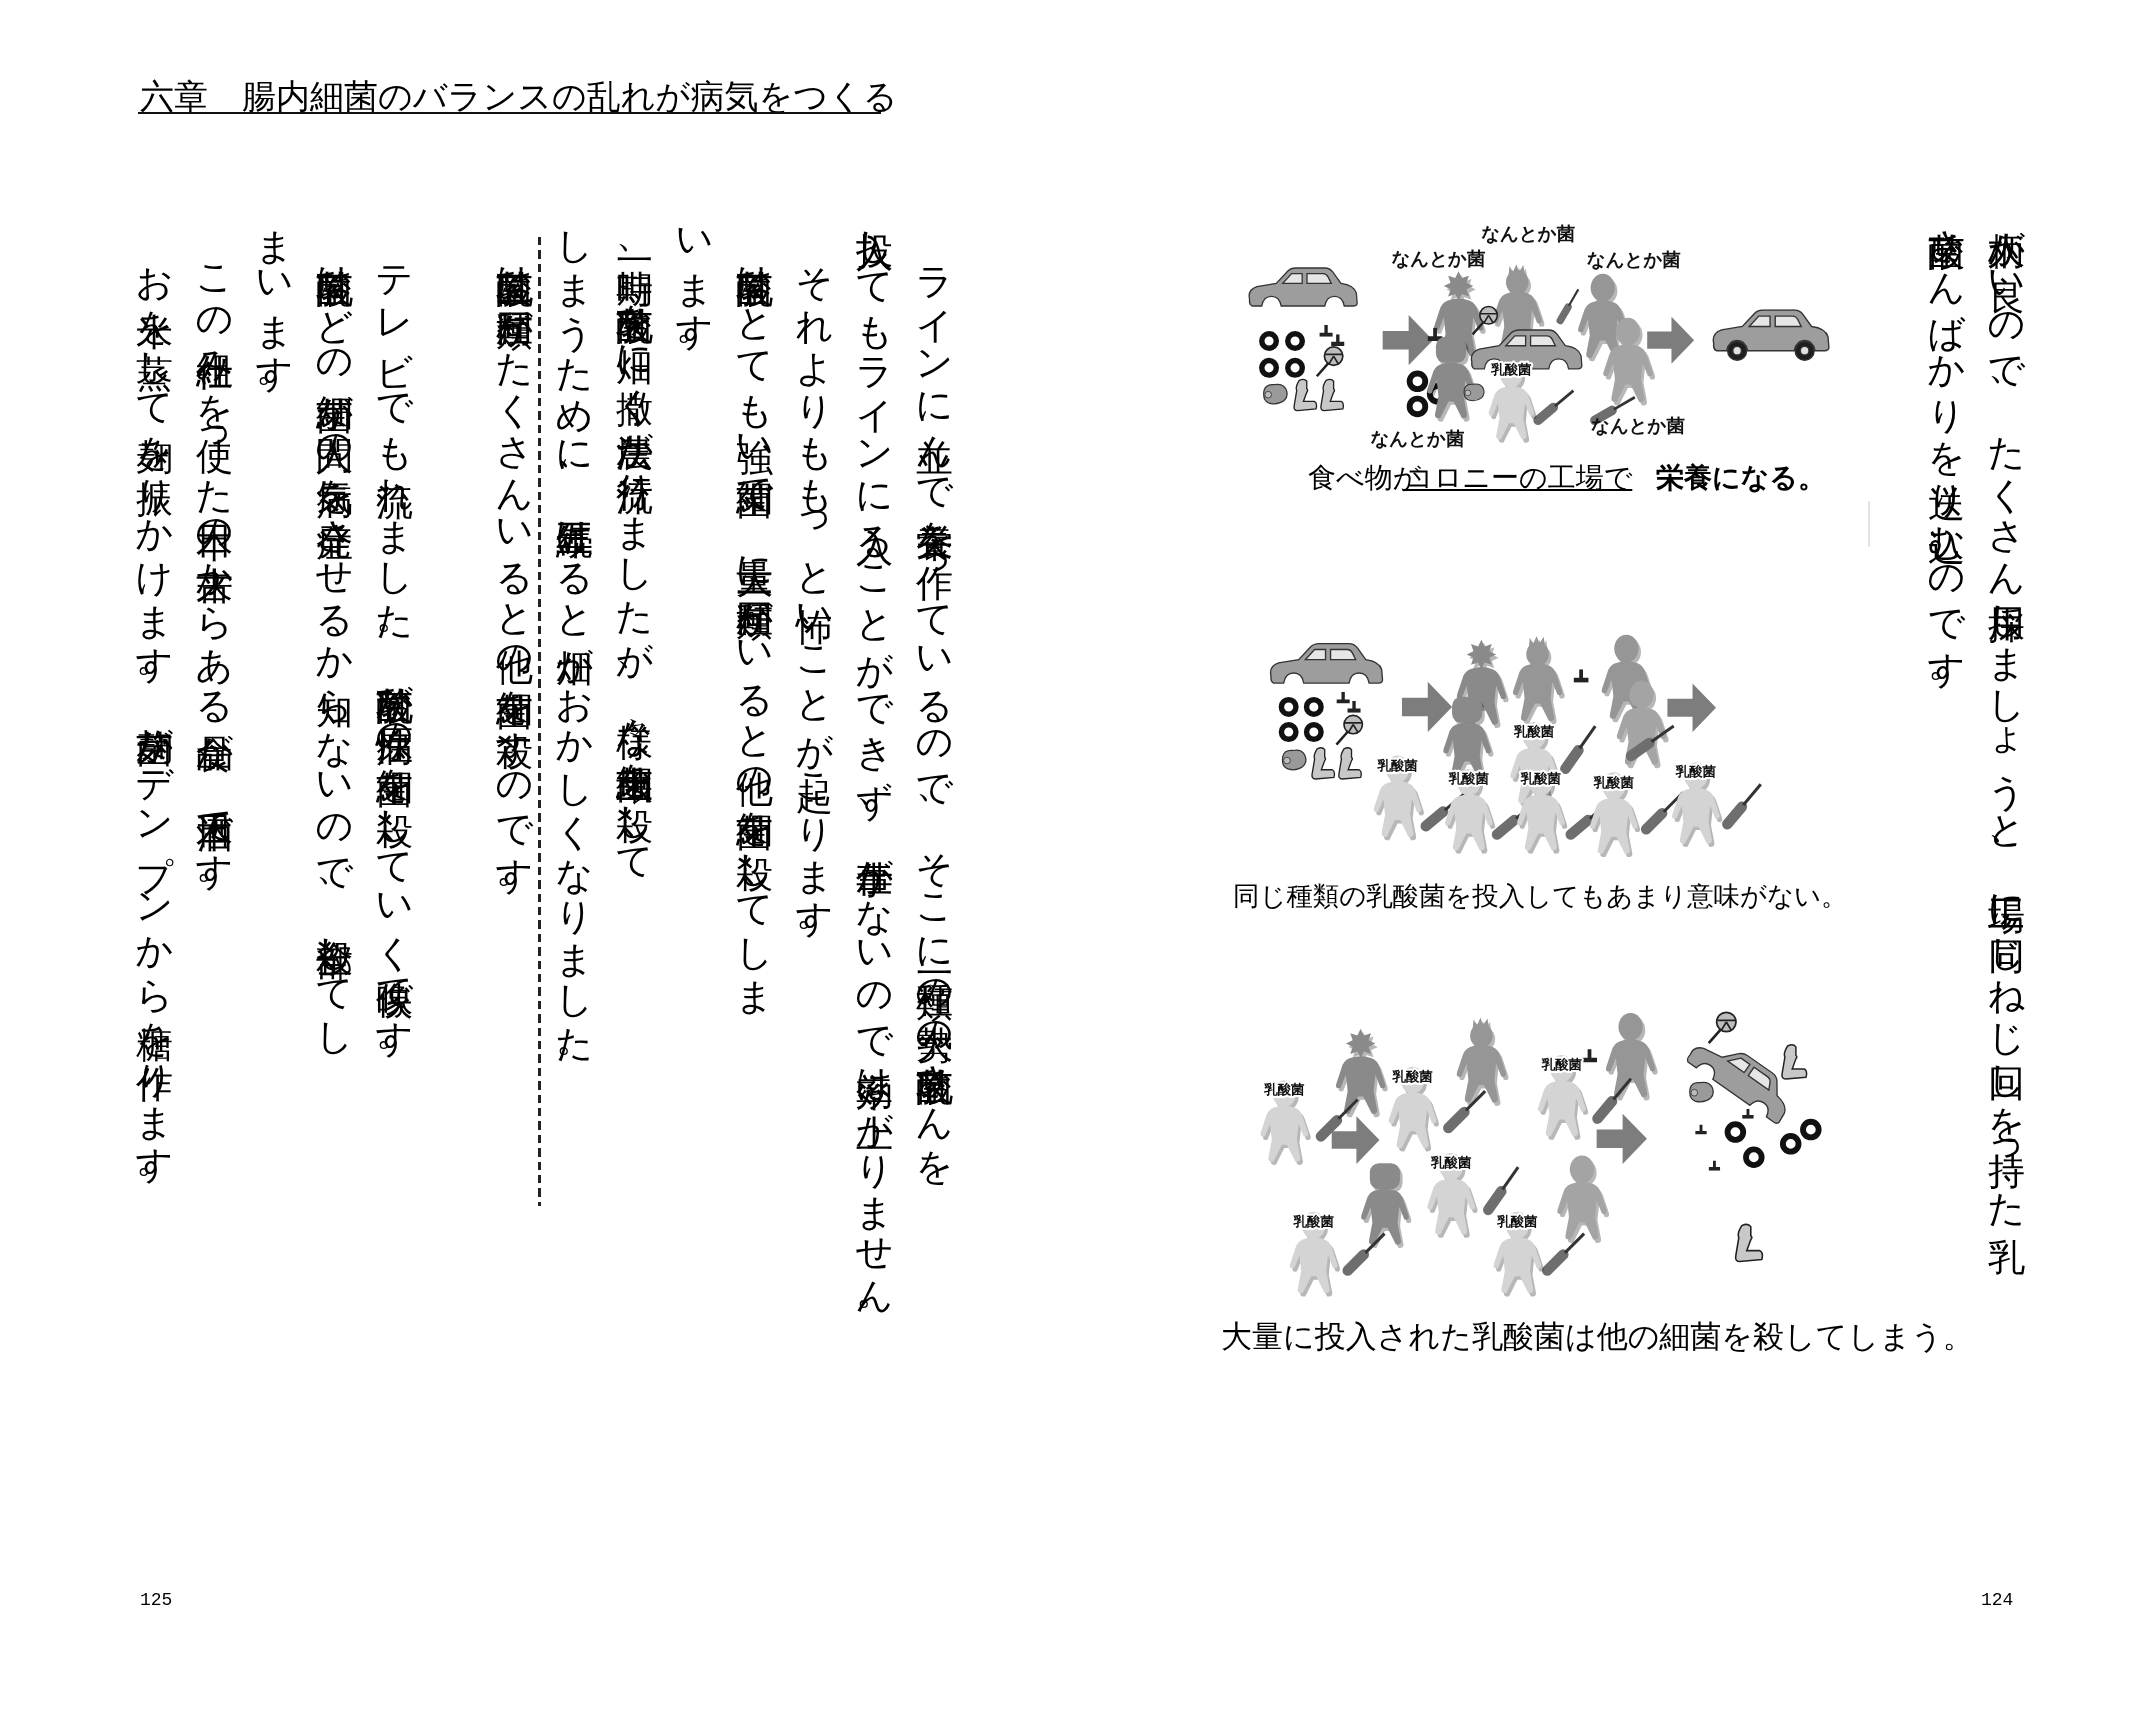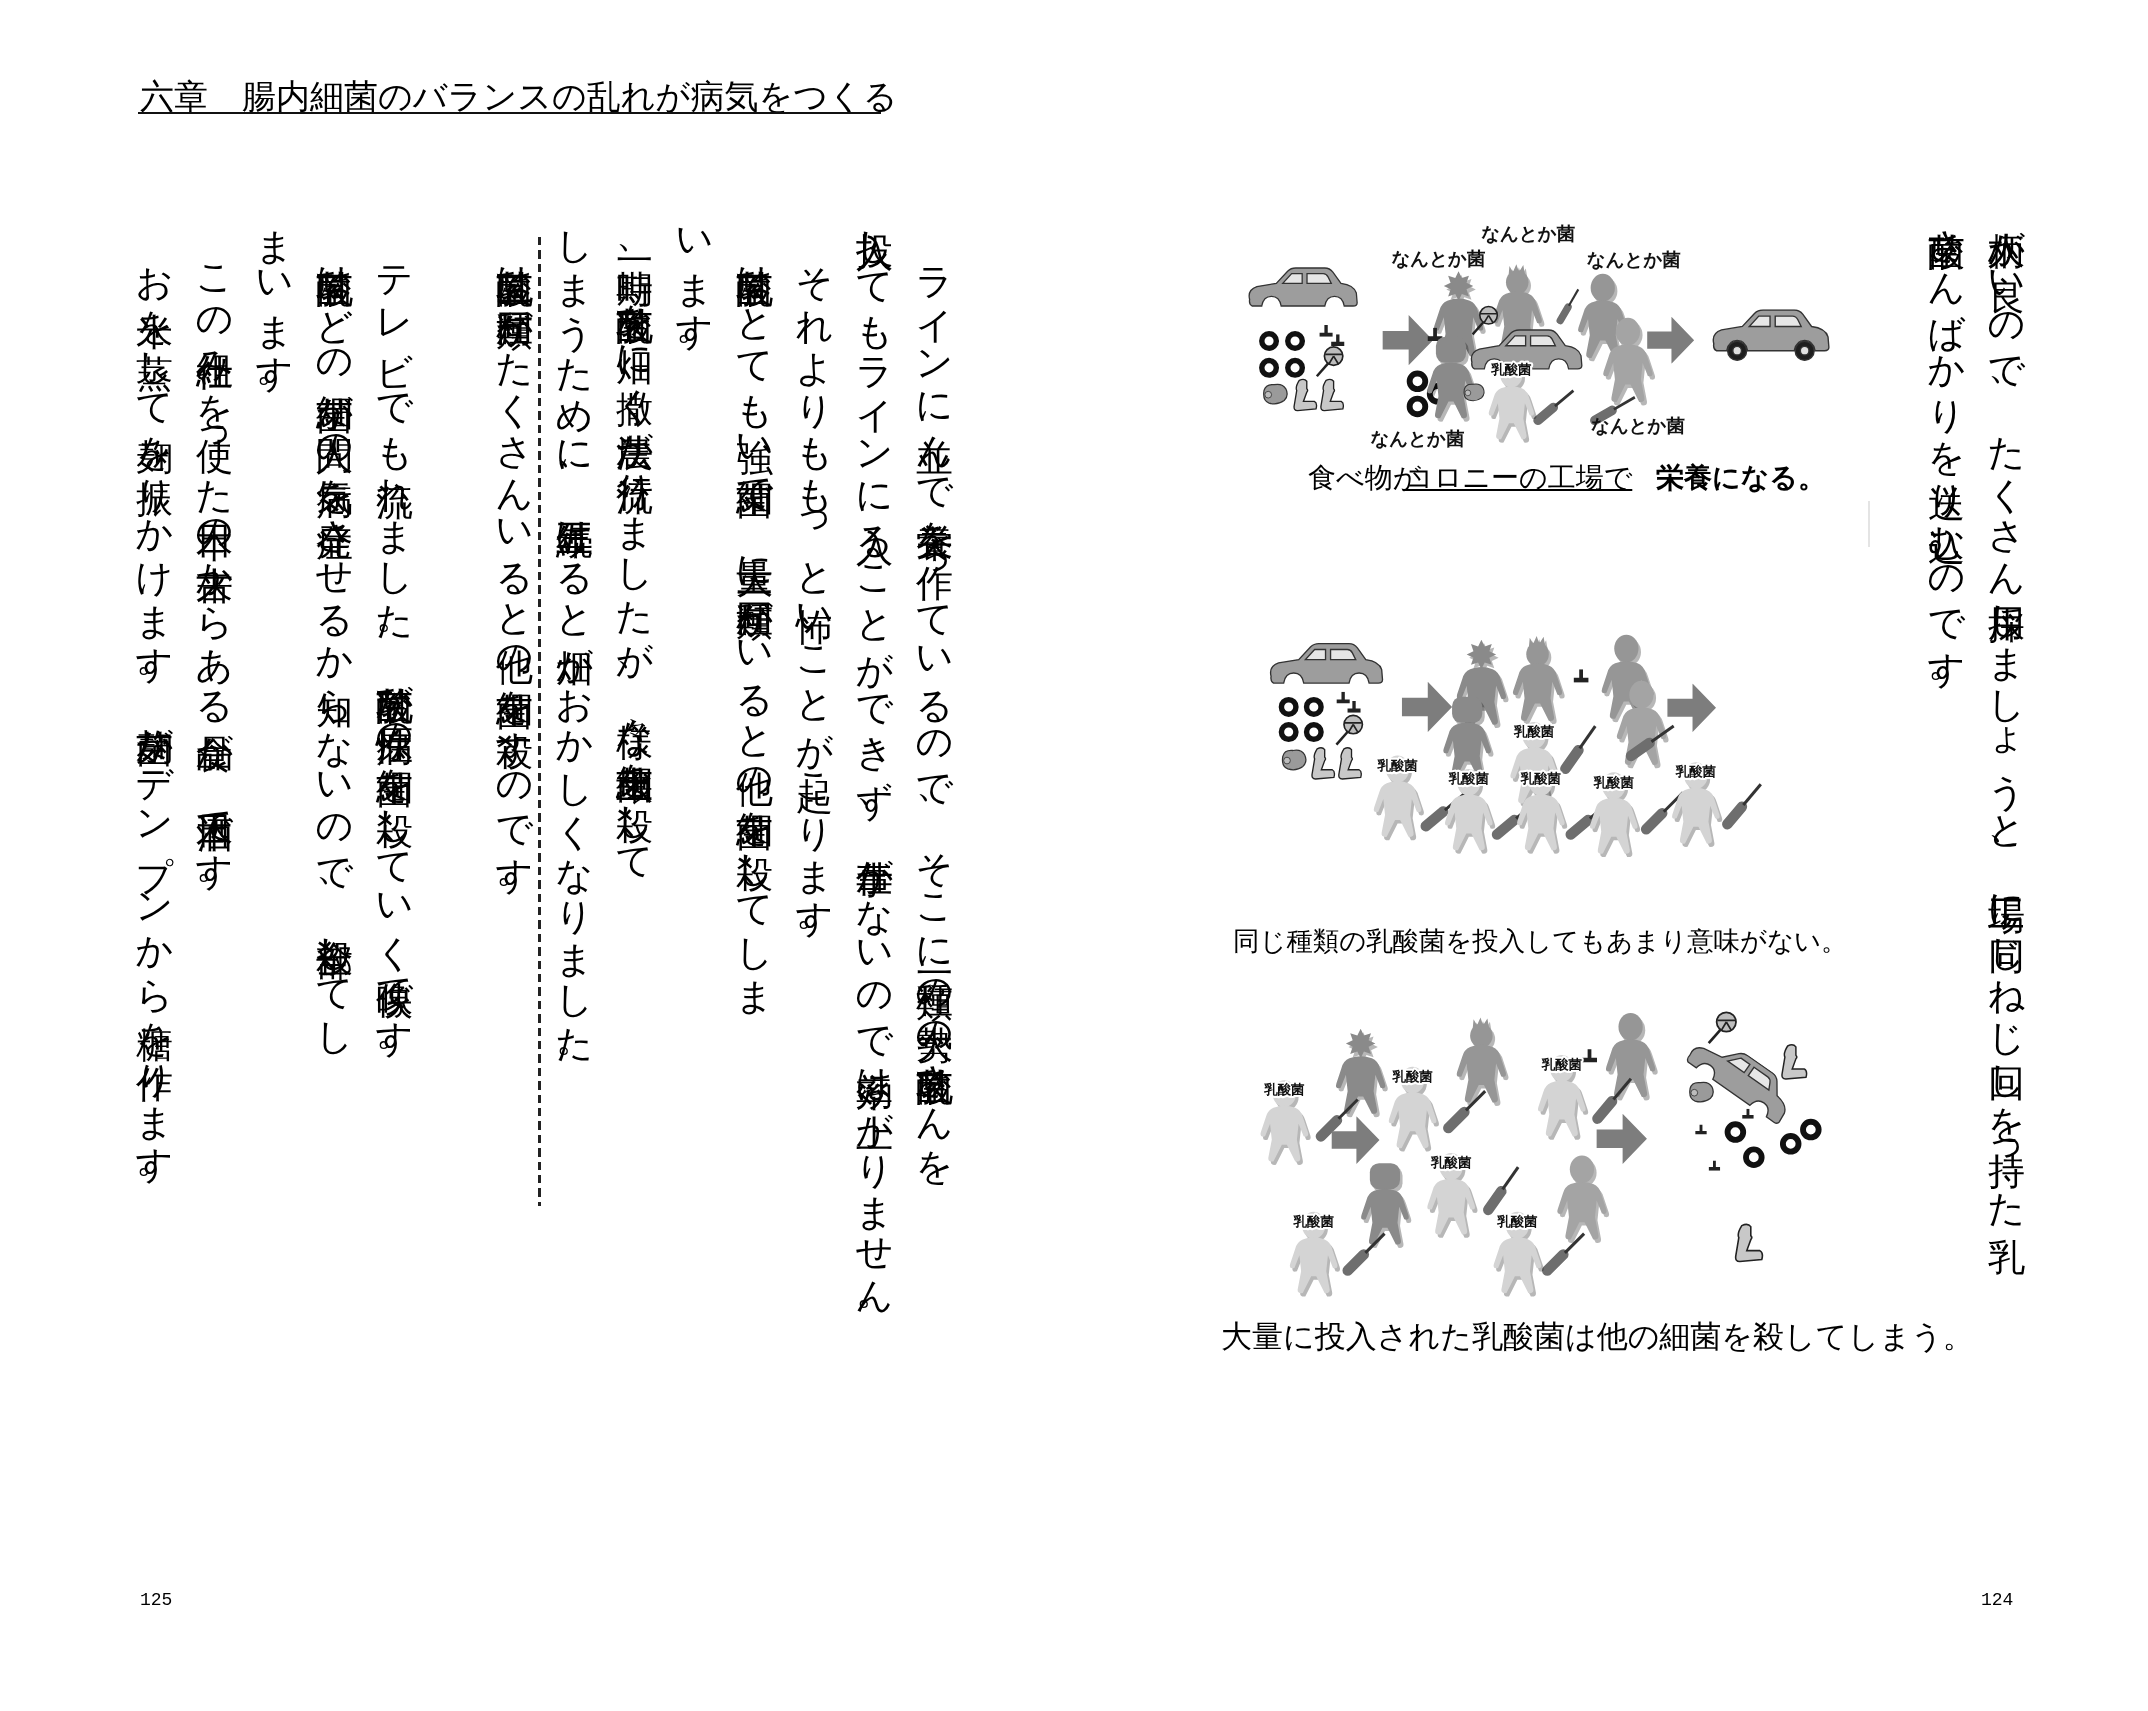--- a/index.html
+++ b/index.html
@@ -41,21 +41,21 @@
   .pn-left { left: 140px; }
   .pn-right { left: 1981px; }
 
   
   svg.fig { position: absolute; overflow: visible; }
   .caption {
     position: absolute; white-space: nowrap;
     font-family: "DejaVu Sans", sans-serif; line-height: 34px;
   }
   .cap1 { font-size: 28px; top: 461px; }
-  .cap2 { font-size: 26.4px; top: 879px; left: 1233px; margin-top: 45px; }
+  .cap2 { font-size: 26.4px; top: 879px; left: 1233px; }
   .cap3 { font-size: 31px; top: 1319px; left: 1221px; }
 
   .faint-line { left: 1868px; top: 501px; width: 1.7px; height: 46px; background: #e4e4e4; }
 
   
   .shadow { fill: #000; opacity: 0.28; }
   .lab { fill: var(--lactic-bacteria, #d4d4d4); }
   .oth1 { fill: var(--other-bacteria, #8a8a8a); }
   .oth2 { fill: #969696; }
   .oth3 { fill: #a4a4a4; }

